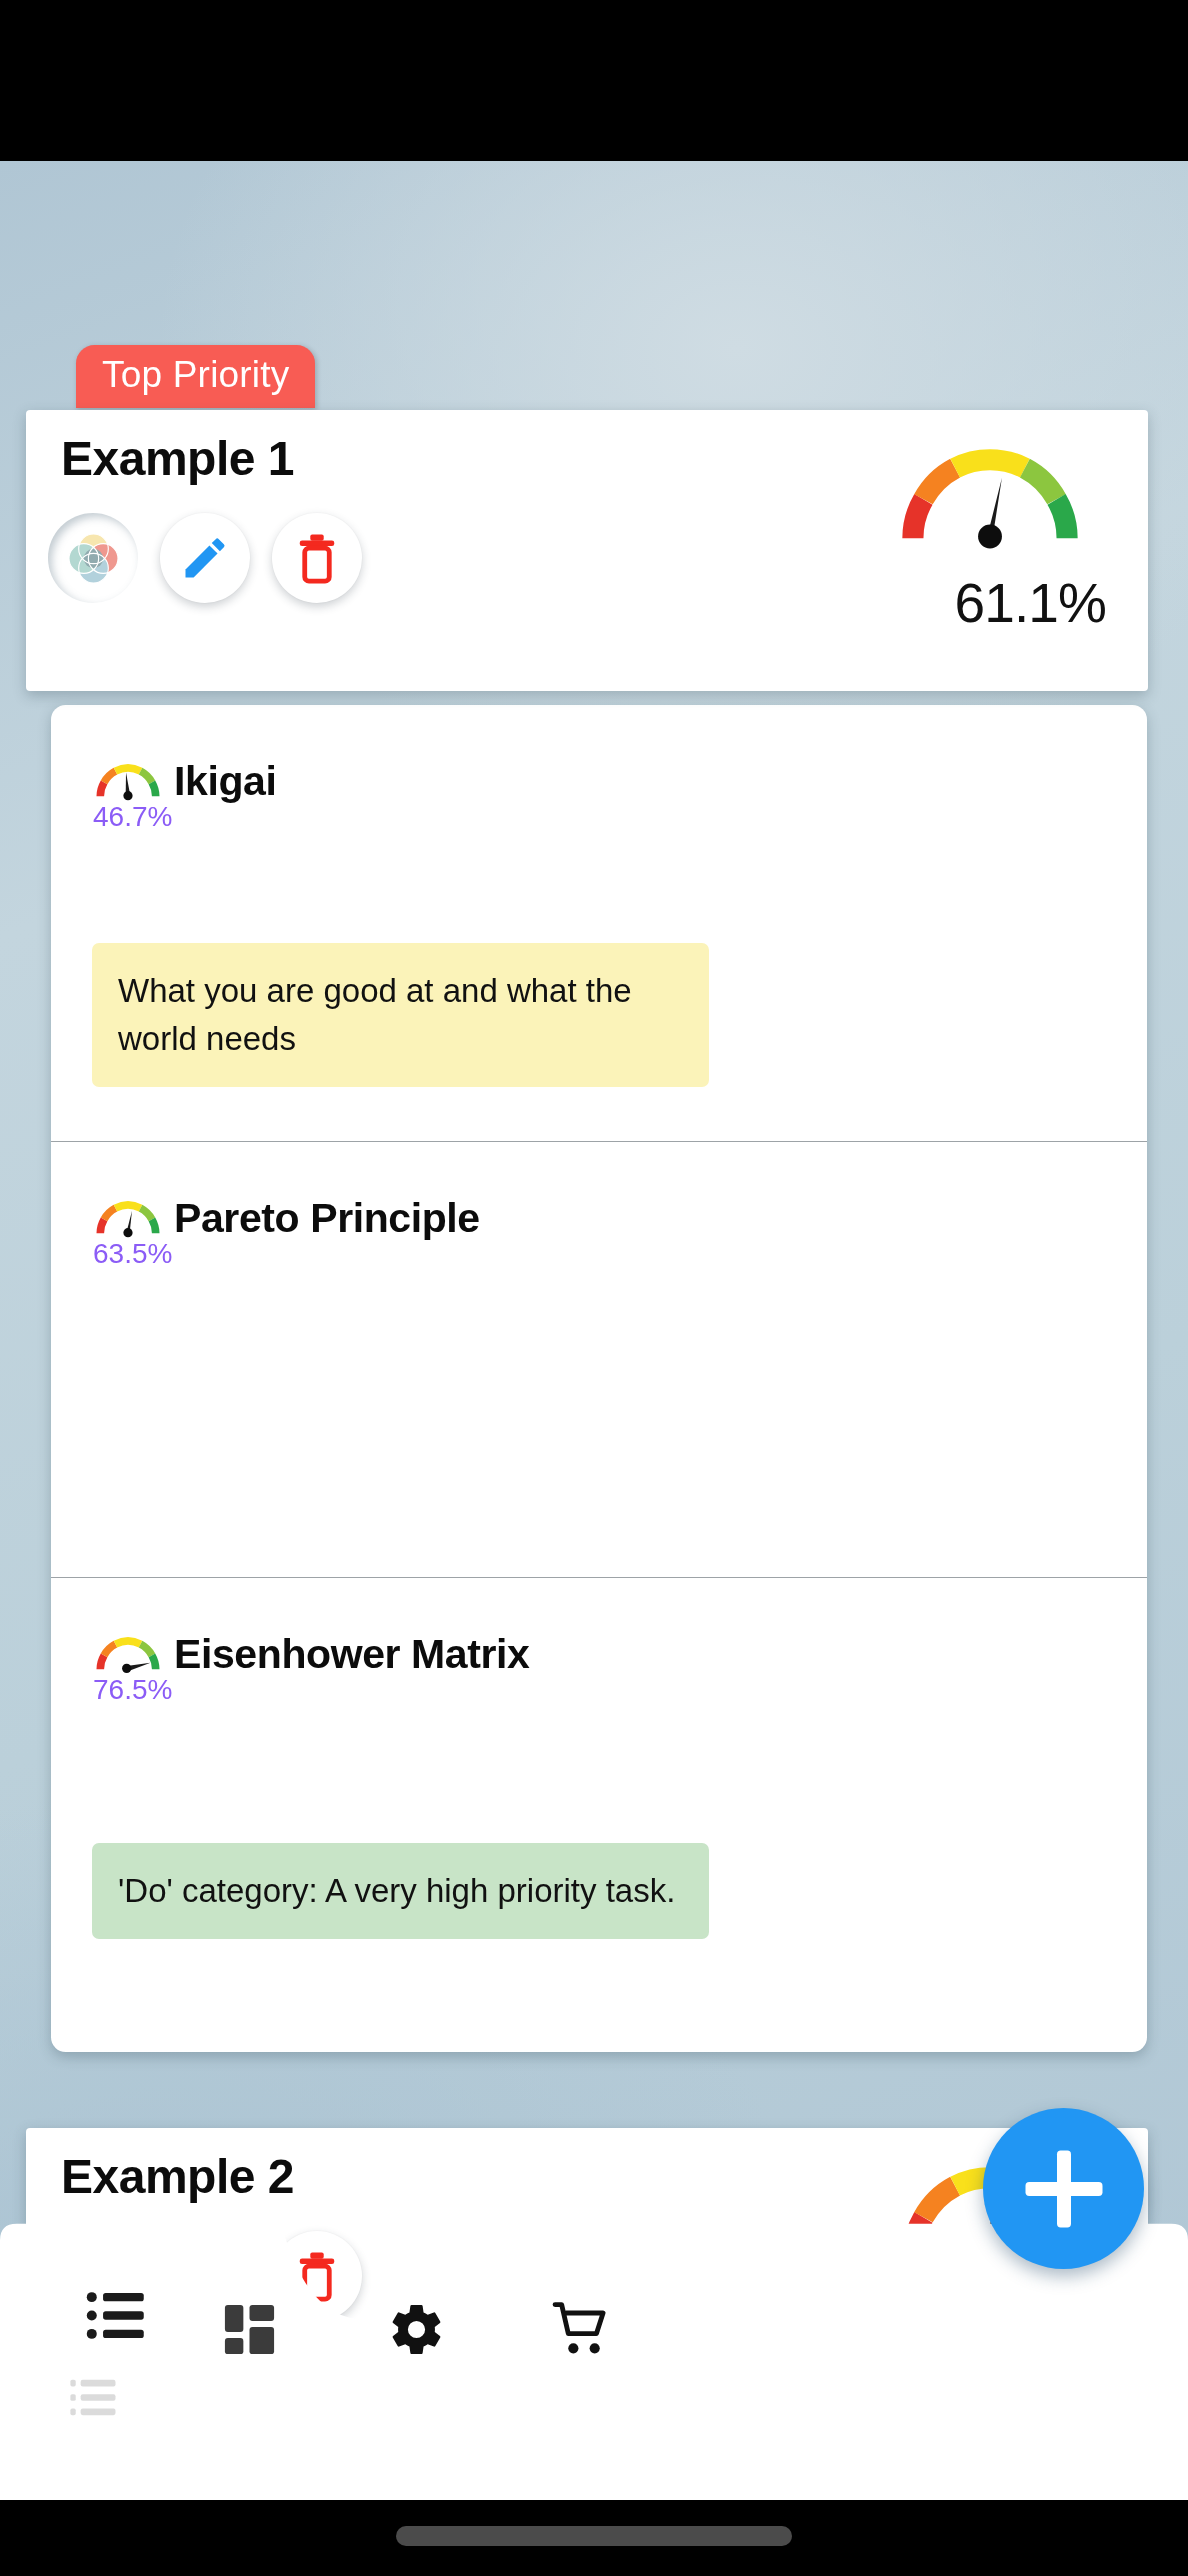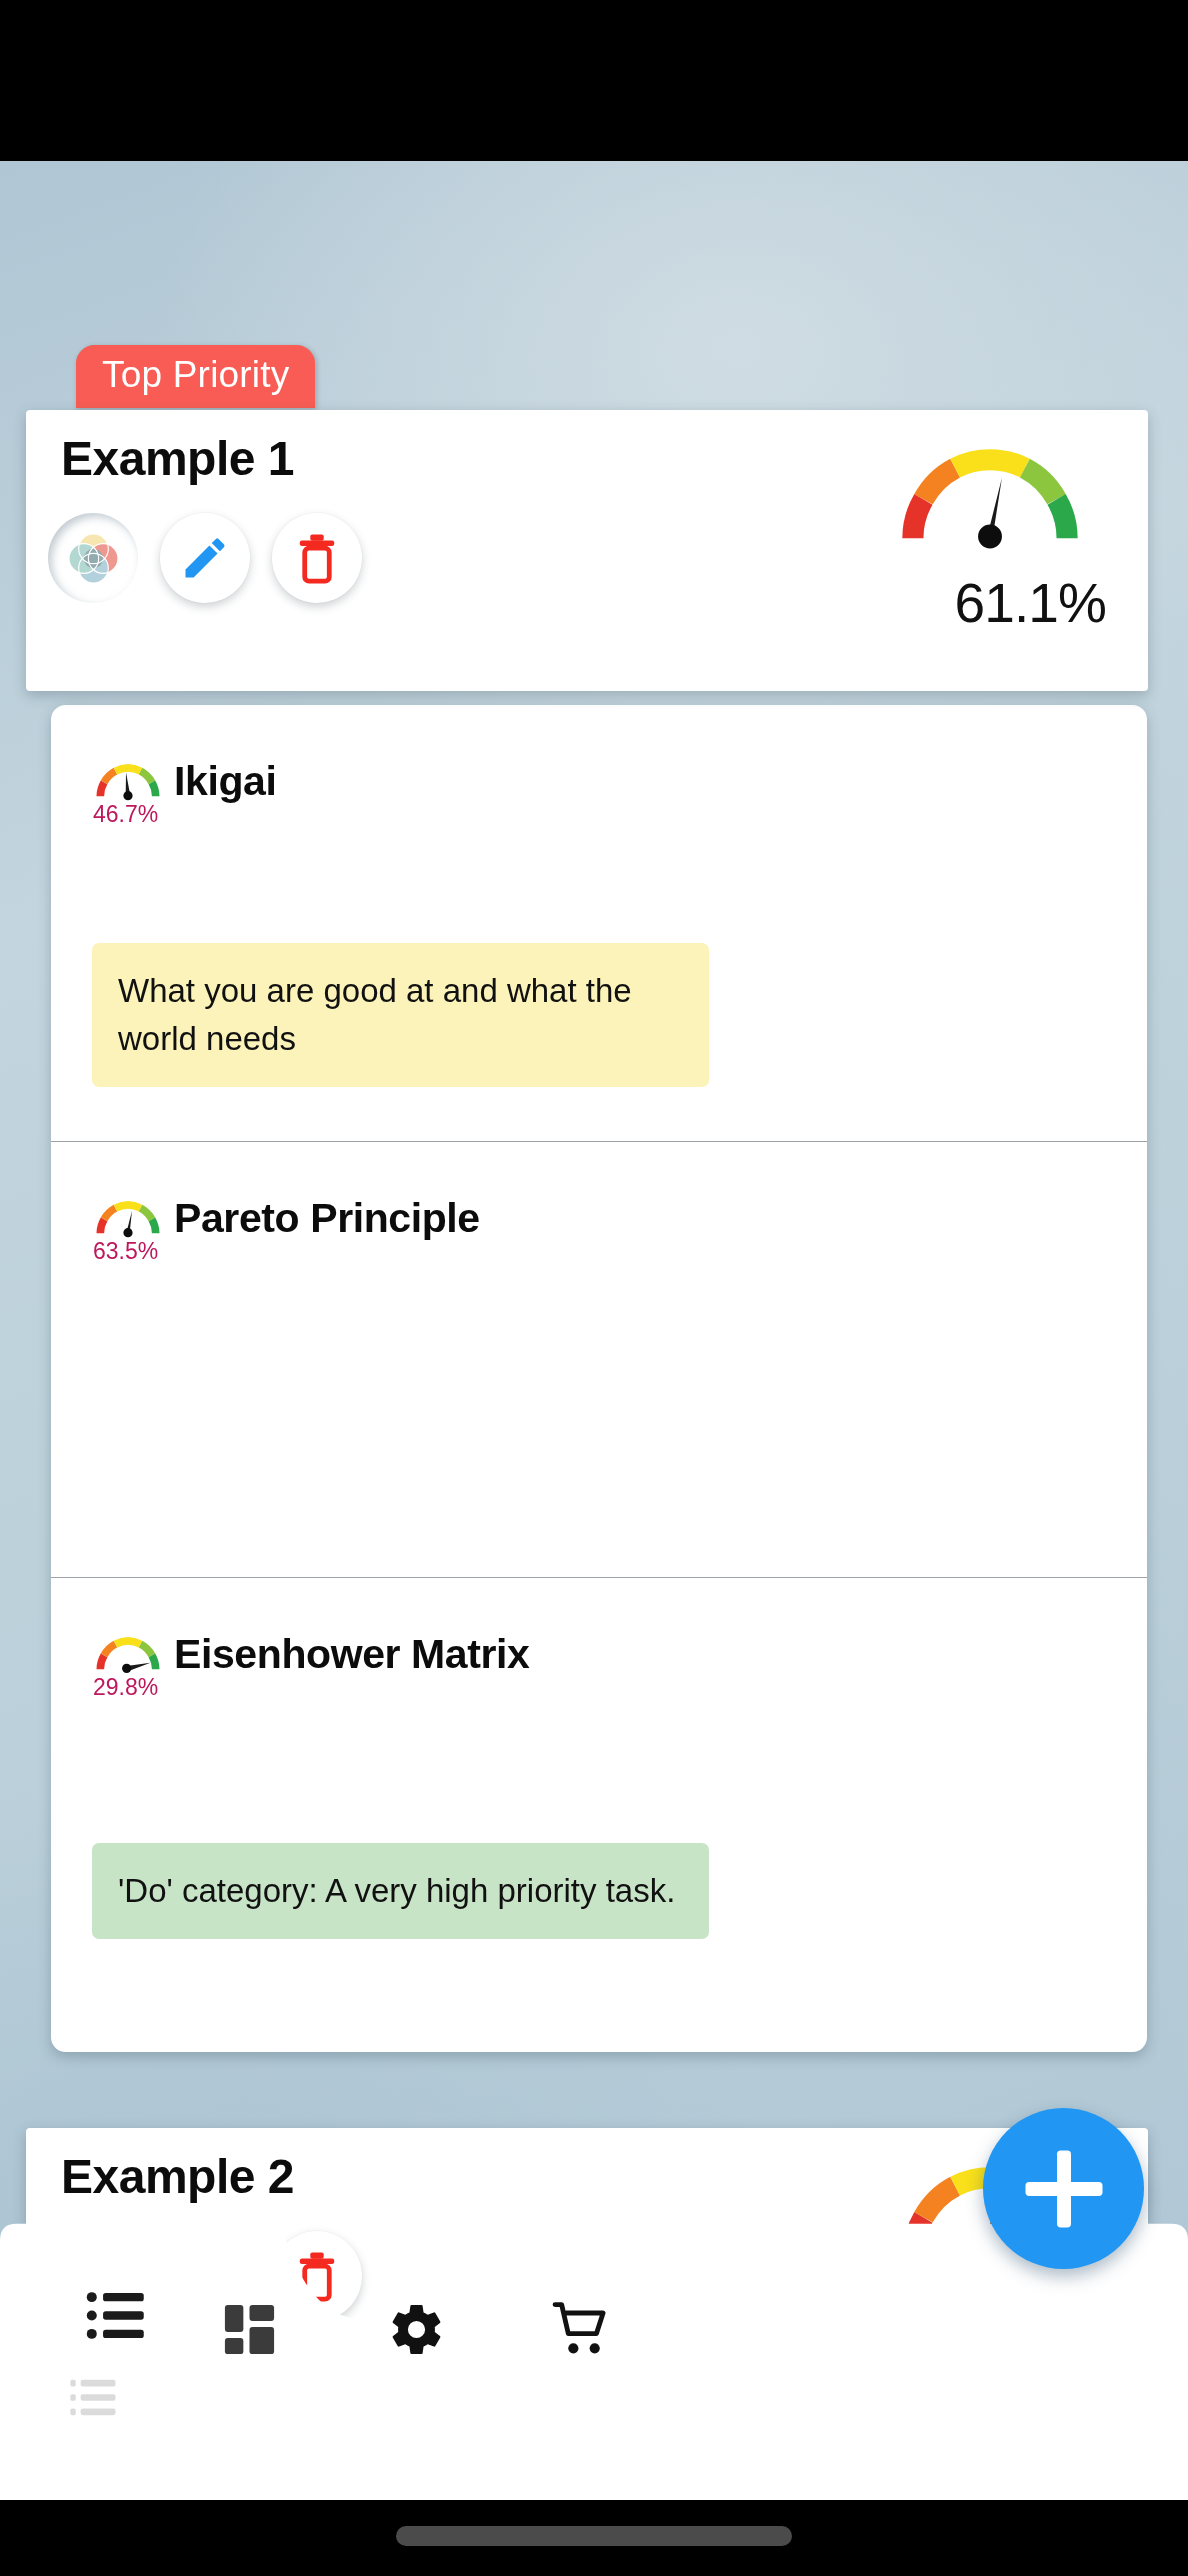--- a/index.html
+++ b/index.html
@@ -88,21 +88,21 @@
   #row-eisenhower { top:873px; height:474px; }
   .row-divider { position:absolute; left:0; width:1096px; height:0.9px; background:#9da3a7; }
   #divider-1 { top:436px; }
   #divider-2 { top:872px; }
 
   .row-head { position:absolute; left:44px; top:53px; display:flex; align-items:center; gap:13px; }
   .gauge-small { width:66px; height:41px; flex:0 0 auto; }
   .row-title { font-size:41px; font-weight:700; color:#0c0c0c; letter-spacing:-0.4px; }
   .row-pct {
     position:absolute; left:42px; top:96px;
-    font-size:23px; color:#be185d;
+    font-size:28px; color:#8b5cf6;
   }
 
   .note-bubble {
     position:absolute; left:41px; width:617px;
     border-radius:7px;
     padding:24px 26px;
     font-size:33px; line-height:1.45; color:#111;
   }
   #note-ikigai     { top:238px; background:#fbf3b9; }
   #note-pareto     { top:241px; background:#d9ecc4; }
@@ -281,21 +281,21 @@
             <path d="M27.5 63.5 A84 84 0 0 1 62 29.5" stroke="#f58220"></path>
             <path d="M62 29.5 A84 84 0 0 1 138 29.5" stroke="#f9e01b"></path>
             <path d="M138 29.5 A84 84 0 0 1 172.5 63.5" stroke="#8cc63f"></path>
             <path d="M172.5 63.5 A84 84 0 0 1 184 106" stroke="#2aa84a"></path>
           </g>
           <path d="M96 96 L168 86 L100 112 Z" fill="#1a1a1a"></path>
           <circle cx="96" cy="103" r="14" fill="#0d0d0d"></circle>
         </svg>
         <span class="row-title">Eisenhower Matrix</span>
       </div>
-      <div class="row-pct">29.8%</div>
+      <div class="row-pct">76.5%</div>
       <div class="note-bubble" id="note-eisenhower">'Do' category: A very high priority task.</div>
     </div>
   </div>
 
   <svg id="ikigai-venn" viewBox="0 0 200 200">
     <g opacity="0.95">
       <circle cx="100" cy="58" r="50" fill="#f6e3a4"></circle>
       <circle cx="142" cy="100" r="50" fill="#e98b82"></circle>
       <circle cx="100" cy="142" r="50" fill="#a7cbd9"></circle>
       <circle cx="58" cy="100" r="50" fill="#a9d3cb"></circle>

